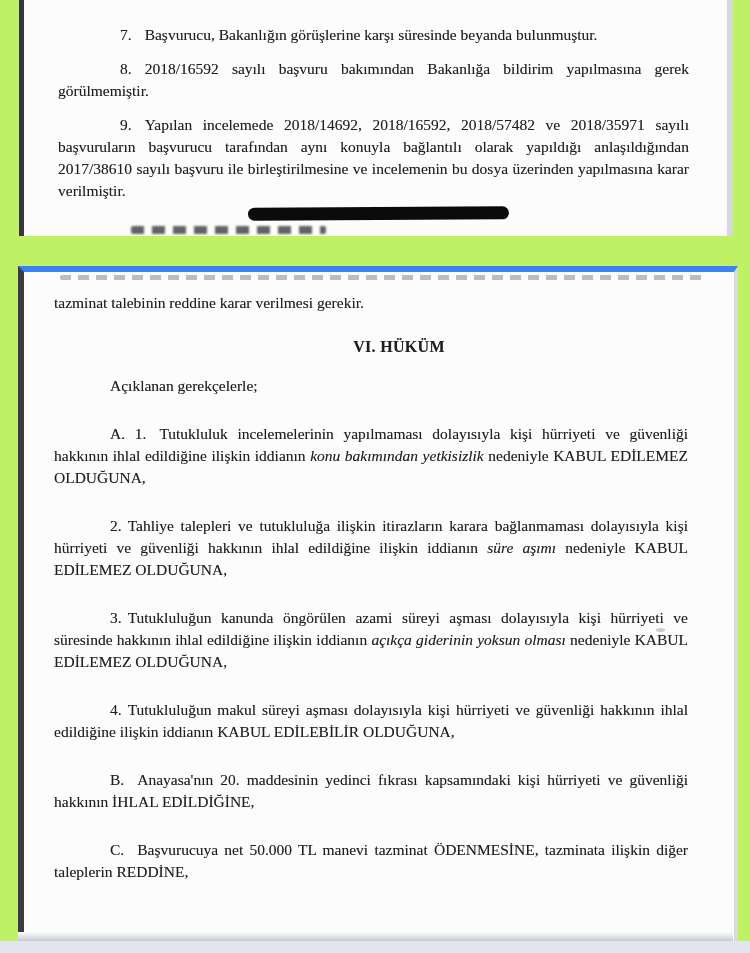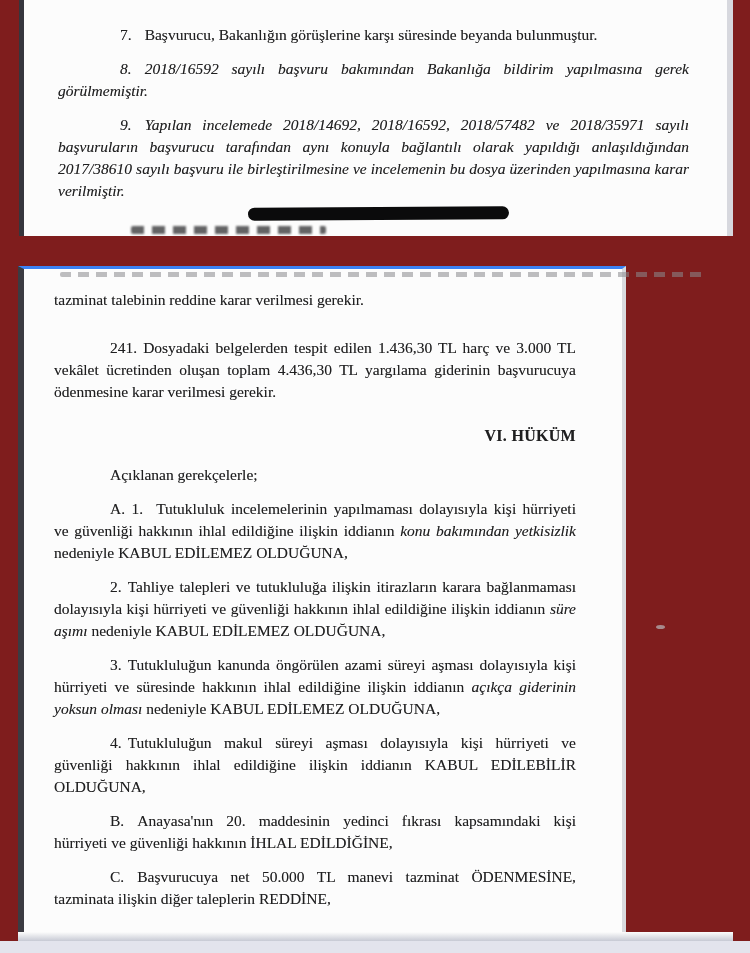--- a/index.html
+++ b/index.html
@@ -5,21 +5,21 @@
   * { margin: 0; padding: 0; box-sizing: border-box; }
   html, body {
     width: 750px;
     background: #ffffff;
     font-family: "Liberation Serif", "DejaVu Serif", serif;
   }
   .canvas {
     position: relative;
     width: 750px;
     height: 953px;
-    background: #7f1d1d;
+    background: #bef264;
     overflow: hidden;
   }
   
   .fragment {
     position: absolute;
     background: #fcfcfc;
     color: #1f1f20;
     font-size: 15.5px;
     line-height: 22px;
     text-align: justify;
@@ -27,42 +27,42 @@
   }
   .fragment-top {
     left: 19px; top: 0;
     width: 714px; height: 236px;
     border-left: 5px solid #36363d;
     border-right: 6px solid #d7d8de;
     padding: 24px 38px 0 34px;
   }
   .fragment-bottom {
     left: 18px; top: 266px;
-    width: 608px; height: 675px;
+    width: 720px; height: 675px;
     border-left: 6px solid #3b3b42;
     border-right: 4px solid #d9dade;
-    border-top: 3px solid #3b82f6;
+    border-top: 6px solid #3b82f6;
     padding: 12px 46px 0 30px;
   }
   .para { text-indent: 62px; }
-  .para + .para { margin-top: 12px; font-style: italic; }
+  .para + .para { margin-top: 12px; }
   .pnum { margin-right: 13px; }
   .pnum-tight { margin-right: 6px; }
   
   .carryover { text-indent: 0; margin-top: 8px; }
   .cost-para { text-indent: 56px; margin-top: 26px; }
   .section-heading {
     margin: 22px 0 0 56px;
     font-weight: bold;
     font-size: 16px;
     letter-spacing: 0.3px;
-    text-align: right;
+    text-align: center;
   }
   .intro-line { text-indent: 56px; margin-top: 17px; }
-  .ruling-item { text-indent: 56px; margin-top: 12px; }
+  .ruling-item { text-indent: 56px; margin-top: 26px; }
   .italic { font-style: italic; }
   
   .redaction-bar {
     position: absolute;
     left: 224px; top: 207px;
     width: 261px; height: 13px;
     background: #0b0b0c;
     border-radius: 7px;
     transform: rotate(-0.3deg);
   }
@@ -124,21 +124,20 @@
     <div class="redaction-bar"></div>
     <div class="remnant remnant-top-fragment"></div>
   </div>
 
   <div class="fragment fragment-bottom">
 
     <div class="remnant remnant-bottom-fragment"></div>
 
     <p class="carryover">tazminat talebinin reddine karar verilmesi gerekir.</p>
 
-    <p class="cost-para"><span class="pnum-tight">241.</span><span>Dosyadaki belgelerden tespit edilen 1.436,30 TL harç ve 3.000 TL vekâlet ücretinden oluşan toplam 4.436,30 TL yargılama giderinin başvurucuya ödenmesine karar verilmesi gerekir.</span></p>
 
     <h2 class="section-heading">VI. HÜKÜM</h2>
 
     <p class="intro-line">Açıklanan gerekçelerle;</p>
 
     <p class="ruling-item"><span class="pnum">A. 1.</span><span>Tutukluluk incelemelerinin yapılmaması dolayısıyla kişi hürriyeti ve güvenliği hakkının ihlal edildiğine ilişkin iddianın </span><span class="italic">konu bakımından yetkisizlik</span><span> nedeniyle KABUL EDİLEMEZ OLDUĞUNA,</span></p>
 
     <p class="ruling-item"><span class="pnum-tight">2.</span><span>Tahliye talepleri ve tutukluluğa ilişkin itirazların karara bağlanmaması dolayısıyla kişi hürriyeti ve güvenliği hakkının ihlal edildiğine ilişkin iddianın </span><span class="italic">süre aşımı</span><span> nedeniyle KABUL EDİLEMEZ OLDUĞUNA,</span></p>
 
     <p class="ruling-item"><span class="pnum-tight">3.</span><span>Tutukluluğun kanunda öngörülen azami süreyi aşması dolayısıyla kişi hürriyeti ve süresinde hakkının ihlal edildiğine ilişkin iddianın </span><span class="italic">açıkça giderinin yoksun olması</span><span> nedeniyle KABUL EDİLEMEZ OLDUĞUNA,</span></p>

